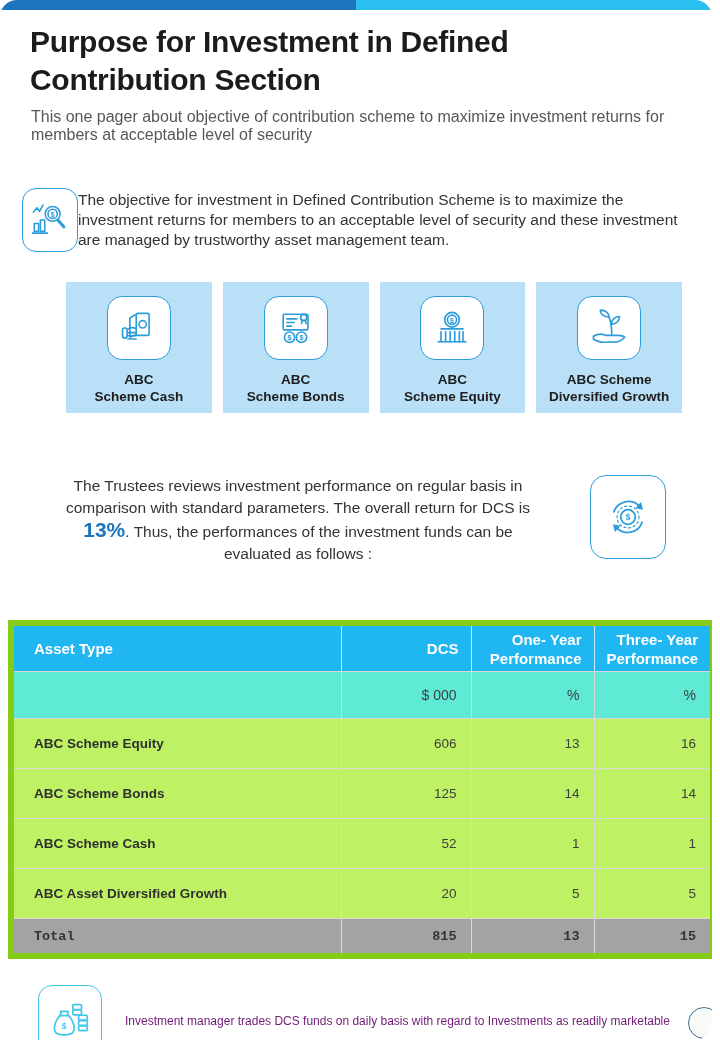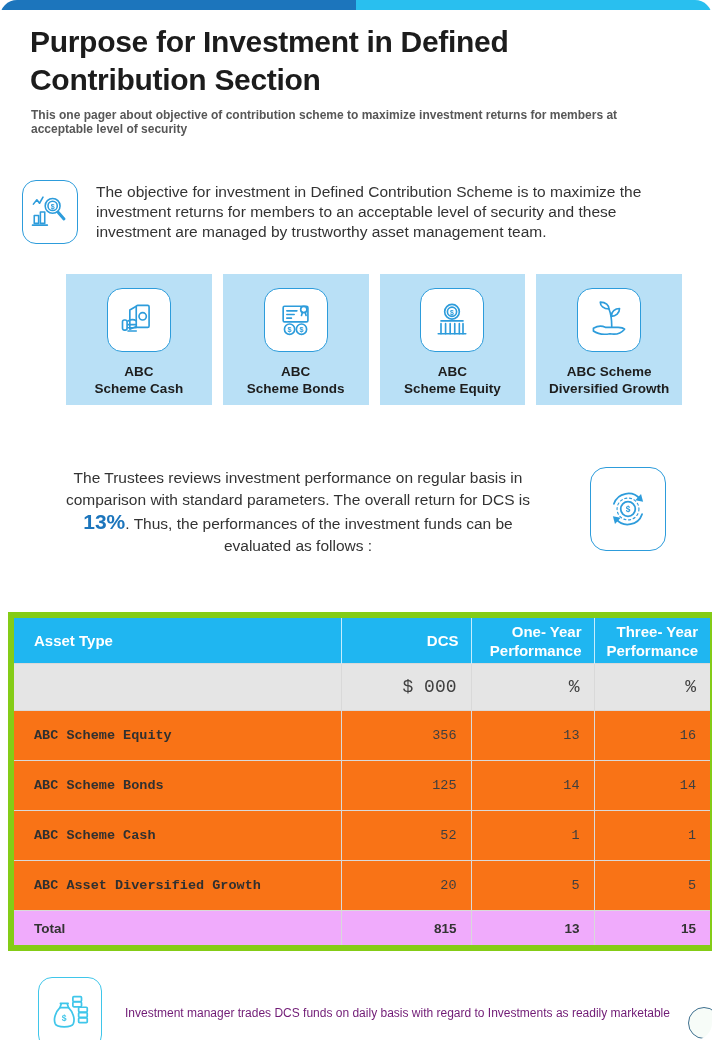--- a/index.html
+++ b/index.html
@@ -5,26 +5,26 @@
   html,body{margin:0;padding:0;background:#fff;}
   .slide{position:relative;width:712px;height:1040px;background:#fff;overflow:hidden;
          font-family:"Liberation Sans", sans-serif;color:#333;border-radius:17px;}
   
   .topbar{display:flex;height:10px;width:100%;}
   .topbar .dark{width:50%;height:100%;background:#1C75BC;}
   .topbar .light{width:50%;height:100%;background:#29BFEF;}
   
   .title{margin:13px 30px 0 30px;width:600px;font-size:30px;line-height:38px;
          font-weight:bold;color:#1c1c1c;letter-spacing:-0.3px;}
-  .subtitle{margin:9px 30px 0 31px;font-size:12px;color:#575757;font-weight:bold;}
+  .subtitle{margin:9px 30px 0 31px;font-size:16px;color:#575757;}
   
   .iconbox{flex:none;border:1.6px solid #2D9CDB;border-radius:14px;background:#fff;
            display:flex;align-items:center;justify-content:center;}
   
-  .objective{display:flex;align-items:flex-start;margin:44px 20px 0 22px;gap:18px;}
+  .objective{display:flex;align-items:flex-start;margin:44px 20px 0 22px;gap:0;}
   .objective .iconbox{width:54px;height:62px;}
   .objective .txt{font-size:15.5px;line-height:20px;color:#333;padding-top:2px;}
   
   .cards{display:flex;gap:11px;margin:30px 30px 0 66px;}
   .card{flex:1;height:131px;background:#B9E0F6;text-align:center;}
   .card .iconbox{width:62px;height:62px;border-radius:15px;margin:14px auto 11px auto;border-width:1.5px;}
   .card .lbl{font-size:13.5px;font-weight:bold;color:#1d1d1d;line-height:17px;}
   
   .review{display:flex;align-items:flex-start;margin:62px 40px 0 60px;}
   .review .txt{width:476px;text-align:center;font-size:15.5px;line-height:22px;color:#333;}
@@ -35,23 +35,23 @@
         border:6px solid #84cc16;}
   col.c1{width:330px;} col.c2{width:130px;} col.c3{width:123px;} col.c4{width:119px;}
   thead th{background:#1FB6F1;color:#fff;font-size:15px;font-weight:bold;height:45px;
            line-height:19px;padding:0 12px;vertical-align:middle;}
   thead th:first-child{text-align:left;padding-left:20px;}
   thead th{text-align:right;}
   thead th + th{border-left:1px solid rgba(255,255,255,.75);}
   tbody td{border:1px solid #D9D9D9;font-size:13.5px;color:#3f3f3f;}
   td.name{padding-left:20px;text-align:left;font-weight:bold;color:#303030;}
   td.num{text-align:right;padding-right:14px;}
-  tr.units td{background:#e5e5e5;height:44px;font-size:18px;font-family:Liberation Mono, monospace;}
-  tr.datarow td{height:47px;background:#f97316;font-family:Liberation Mono, monospace;}
-  tr.totalrow td{background:#f0abfc;height:32px;font-weight:bold;color:#333;}
+  tr.units td{background:#5eead4;height:44px;font-size:14px;}
+  tr.datarow td{height:47px;background:#bef264;}
+  tr.totalrow td{background:#a3a3a3;height:32px;font-weight:bold;color:#333;font-family:Liberation Mono, monospace;}
   
   .note{display:flex;align-items:center;margin:26px 20px 0 38px;gap:23px;}
   .note .iconbox{width:62px;height:70px;border-color:#3FC6EA;}
   .note .txt{font-size:12px;line-height:21px;color:#701a75;max-width:580px;}
   .corner-circle{position:absolute;left:688px;top:1007px;width:30px;height:30px;border-radius:50%;
                  border:1.4px solid #3E6F8E;background:#F7FCF8;}
   svg{display:block;}
   svg text{font-family:"Liberation Sans",sans-serif;font-weight:bold;}
 </style>
 </head>
@@ -187,21 +187,21 @@
     </thead>
     <tbody>
       <tr class="units">
         <td class="name"></td>
         <td class="num">$ 000</td>
         <td class="num">%</td>
         <td class="num">%</td>
       </tr>
       <tr class="datarow">
         <td class="name">ABC  Scheme Equity</td>
-        <td class="num">356</td>
+        <td class="num">606</td>
         <td class="num">13</td>
         <td class="num">16</td>
       </tr>
       <tr class="datarow">
         <td class="name">ABC  Scheme Bonds</td>
         <td class="num">125</td>
         <td class="num">14</td>
         <td class="num">14</td>
       </tr>
       <tr class="datarow">

